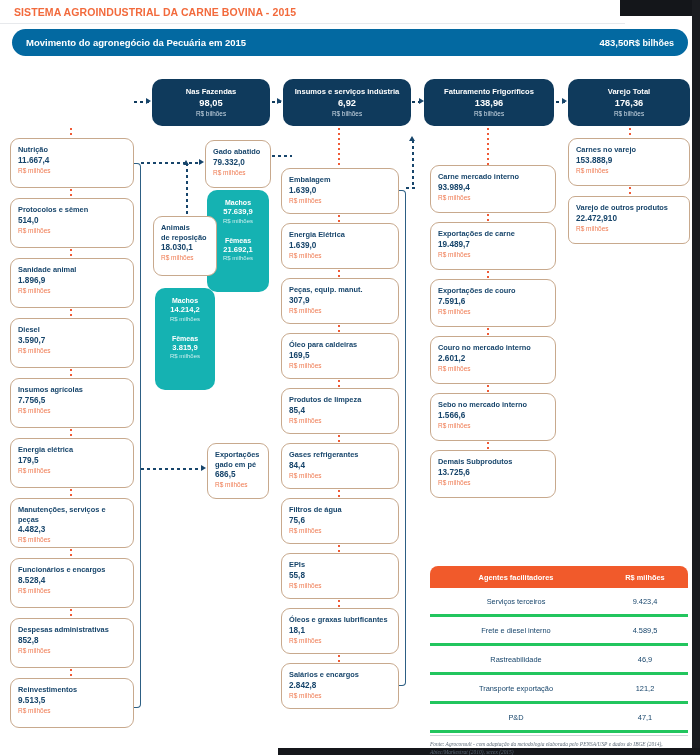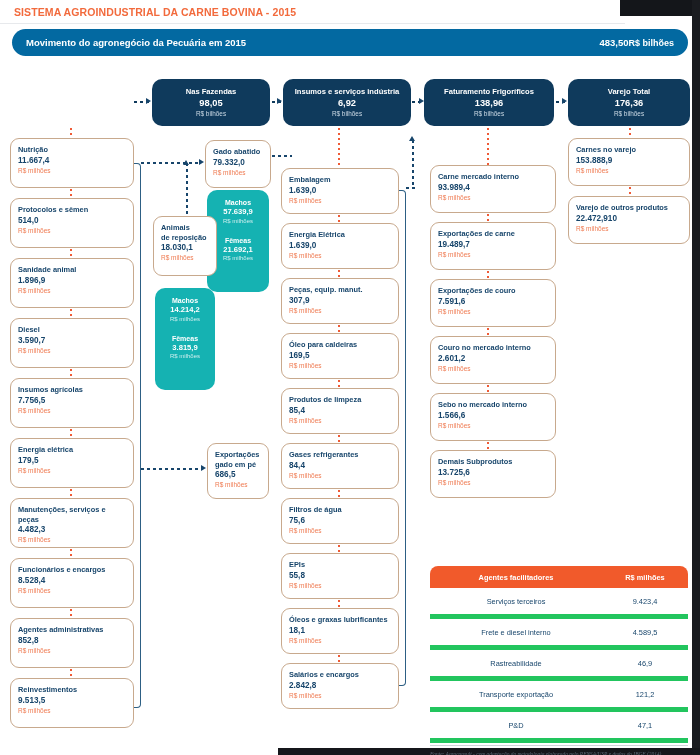--- a/index.html
+++ b/index.html
@@ -129,21 +129,21 @@
     position:absolute;left:430px;top:566px;width:258px;
   }
   .tbl-head{
     background:#f15a2b;border-radius:8px 8px 0 0;height:22px;
     display:flex;align-items:center;color:#ffffff;
   }
   .tbl-head .th1{flex:1;text-align:center;font-size:7.4px;font-weight:bold;}
   .tbl-head .th2{width:86px;text-align:center;font-size:7.4px;font-weight:bold;}
   .tbl-row{
     display:flex;align-items:center;height:26px;
-    border-bottom:5px solid #22c55e;
+    border-bottom:3px solid #22c55e;
   }
   .tbl-row:last-of-type{border-bottom:none;}
   .tbl-row .c1{flex:1;text-align:center;font-size:7.4px;color:#17456b;}
   .tbl-row .c2{width:86px;text-align:center;font-size:7.4px;color:#17456b;}
   .tbl-rule{height:1px;background:#cfd3d8;margin-top:2px;}
   .source{
     margin-top:5px;font-size:5.4px;line-height:7.5px;color:#5d6b79;
     font-style:italic;font-family:"Liberation Serif",serif;
   }
 </style>
@@ -251,21 +251,21 @@
 
   <div class="vdots" style="left:70px;top:549px;height:9px;"></div>
   <div class="card" style="left:10px;top:558px;width:124px;height:50px;">
     <div class="c-name">Funcionários e encargos</div>
     <div class="c-val">8.528,4</div>
     <div class="c-unit">R$ milhões</div>
   </div>
 
   <div class="vdots" style="left:70px;top:609px;height:9px;"></div>
   <div class="card" style="left:10px;top:618px;width:124px;height:50px;">
-    <div class="c-name">Agentes administrativas</div>
+    <div class="c-name">Despesas administrativas</div>
     <div class="c-val">852,8</div>
     <div class="c-unit">R$ milhões</div>
   </div>
 
   <div class="vdots" style="left:70px;top:669px;height:9px;"></div>
   <div class="card" style="left:10px;top:678px;width:124px;height:50px;">
     <div class="c-name">Reinvestimentos</div>
     <div class="c-val">9.513,5</div>
     <div class="c-unit">R$ milhões</div>
   </div>
@@ -439,21 +439,21 @@
   </div>
 
   <div class="vdots" style="left:629px;top:128px;height:10px;"></div>
   <div class="card" style="left:568px;top:138px;width:122px;height:48px;">
     <div class="c-name">Carnes no varejo</div>
     <div class="c-val">153.888,9</div>
     <div class="c-unit">R$ milhões</div>
   </div>
 
   <div class="vdots" style="left:629px;top:187px;height:9px;"></div>
-  <div class="card" style="left:568px;top:196px;width:122px;height:48px;">
+  <div class="card" style="left:568px;top:196px;width:122px;height:48px;border-radius:7px;">
     <div class="c-name">Varejo de outros produtos</div>
     <div class="c-val">22.472,910</div>
     <div class="c-unit">R$ milhões</div>
   </div>
 
   <div class="tbl">
     <div class="tbl-head">
       <div class="th1">Agentes facilitadores</div>
       <div class="th2">R$ milhões</div>
     </div>

